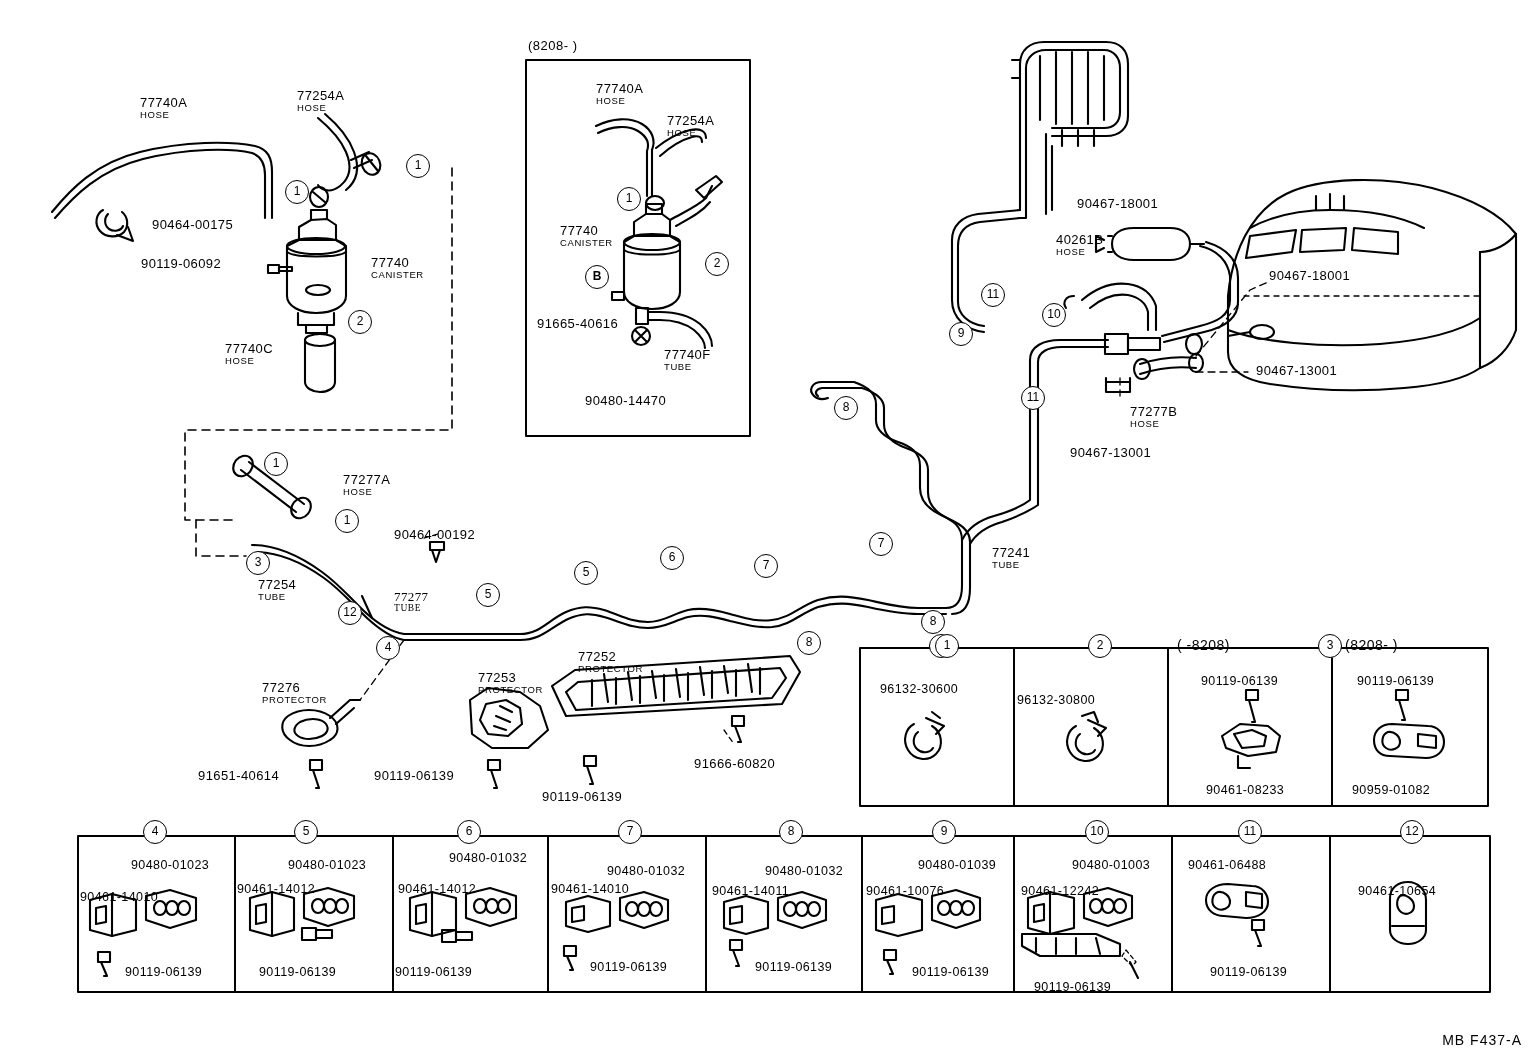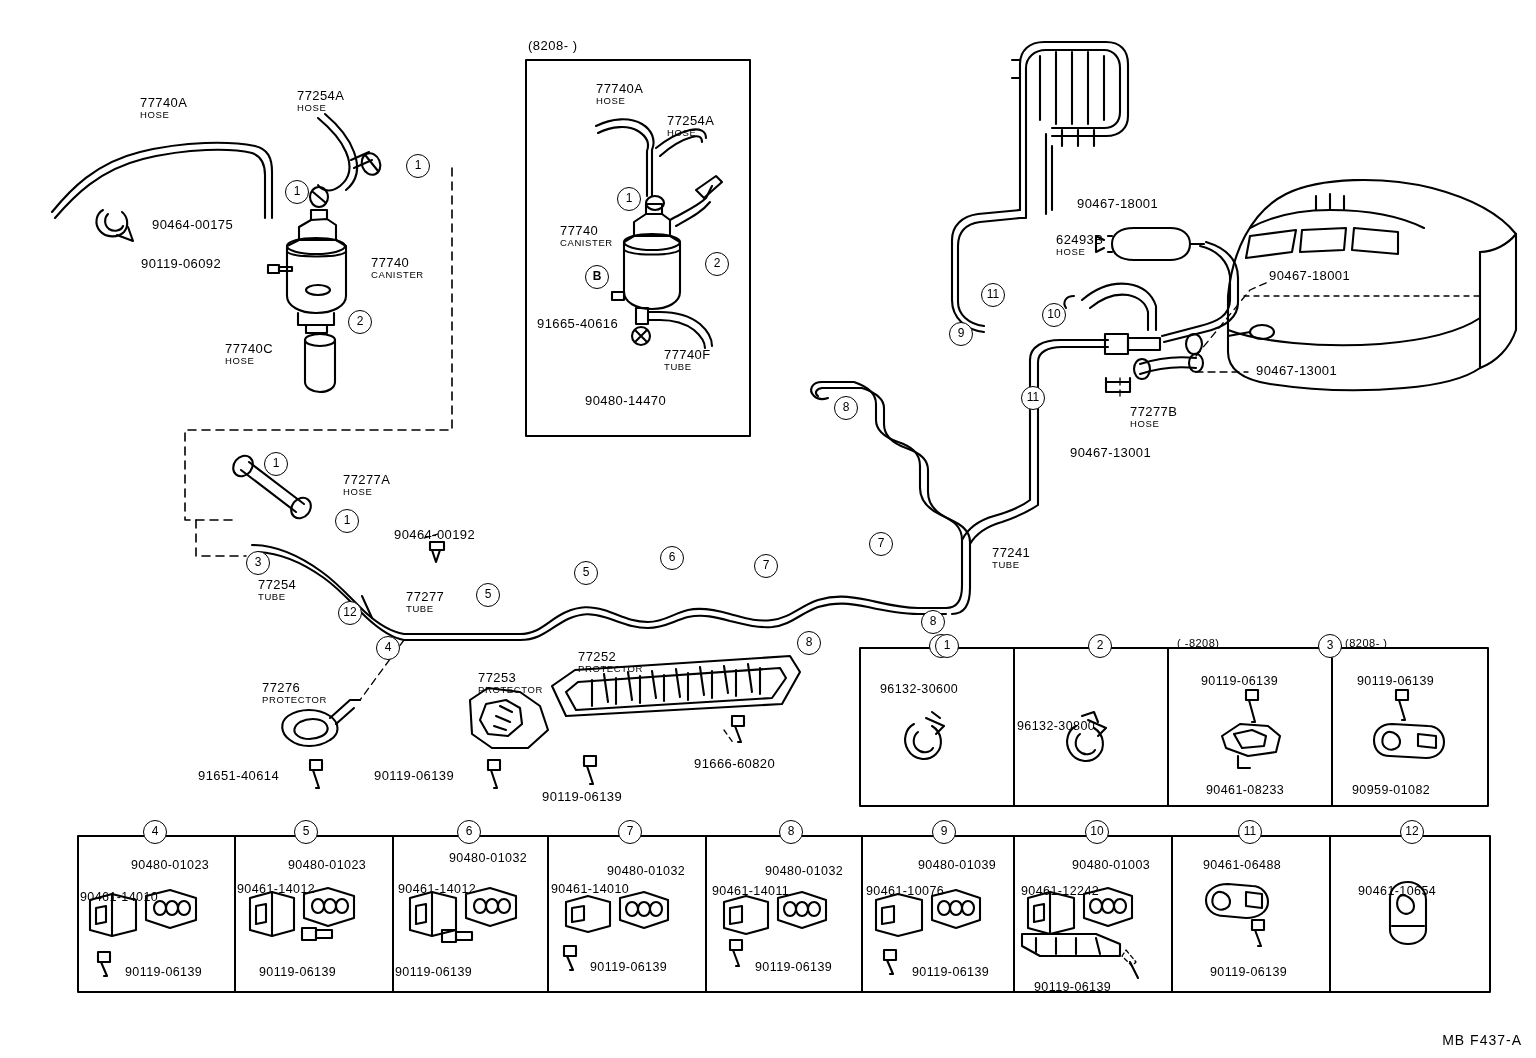--- a/index.html
+++ b/index.html
@@ -51,21 +51,21 @@
     line-height: 20px;
     text-align: center;
     background: #fff;
     font-family: "Liberation Sans", sans-serif;
   }
   .callout.circ-b {
     font-weight: bold;
   }
   .boxlabel {
     position: absolute;
-    font-size: 11px;
+    font-size: 14px;
     letter-spacing: 0.5px;
   }
   .sheetcode {
     position: absolute;
     right: 14px;
     bottom: 10px;
     font-size: 14px;
     letter-spacing: 1px;
   }
   .cellnum {
@@ -404,31 +404,31 @@
   <div id="text-layer">
       <div class="lbl" style="left: 140px; top: 96px;"><span>77740A</span><span class="sub">HOSE</span></div>
       <div class="lbl" style="left: 297px; top: 89px;"><span>77254A</span><span class="sub">HOSE</span></div>
       <div class="lbl" style="left: 152px; top: 218px;"><span>90464-00175</span></div>
       <div class="lbl" style="left: 141px; top: 257px;"><span>90119-06092</span></div>
       <div class="lbl" style="left: 371px; top: 256px;"><span>77740</span><span class="sub">CANISTER</span></div>
       <div class="lbl" style="left: 225px; top: 342px;"><span>77740C</span><span class="sub">HOSE</span></div>
       <div class="lbl" style="left: 303px; top: 473px; margin-left: 40px;"><span>77277A</span><span class="sub">HOSE</span></div>
       <div class="lbl" style="left: 394px; top: 528px; text-align: right;"><span>90464-00192</span></div>
       <div class="lbl" style="left: 258px; top: 578px;"><span>77254</span><span class="sub">TUBE</span></div>
-      <div class="lbl" style="left: 406px; top: 590px;"><span>77277</span><span class="sub">TUBE</span></div>
+      <div class="lbl" style="left: 394px; top: 590px; font-family: Liberation Serif, serif;"><span>77277</span><span class="sub">TUBE</span></div>
       <div class="lbl" style="left: 578px; top: 650px;"><span>77252</span><span class="sub">PROTECTOR</span></div>
       <div class="lbl" style="left: 478px; top: 671px;"><span>77253</span><span class="sub">PROTECTOR</span></div>
       <div class="lbl" style="left: 262px; top: 681px;"><span>77276</span><span class="sub">PROTECTOR</span></div>
       <div class="lbl" style="left: 198px; top: 769px;"><span>91651-40614</span></div>
       <div class="lbl" style="left: 374px; top: 769px;"><span>90119-06139</span></div>
       <div class="lbl" style="left: 542px; top: 790px;"><span>90119-06139</span></div>
       <div class="lbl" style="left: 694px; top: 757px;"><span>91666-60820</span></div>
       <div class="lbl" style="left: 992px; top: 546px;"><span>77241</span><span class="sub">TUBE</span></div>
       <div class="lbl" style="left: 1077px; top: 197px;"><span>90467-18001</span></div>
-      <div class="lbl" style="left: 1056px; top: 233px;"><span>62493B</span><span class="sub">HOSE</span></div>
+      <div class="lbl" style="left: 1056px; top: 233px;"><span>40261B</span><span class="sub">HOSE</span></div>
       <div class="lbl" style="left: 1269px; top: 269px;"><span>90467-18001</span></div>
       <div class="lbl" style="left: 1256px; top: 364px;"><span>90467-13001</span></div>
       <div class="lbl" style="left: 1130px; top: 405px;"><span>77277B</span><span class="sub">HOSE</span></div>
       <div class="lbl" style="left: 1070px; top: 446px;"><span>90467-13001</span></div>
       <div class="callout" style="left: 406px; top: 154px;">1</div>
       <div class="callout" style="left: 285px; top: 180px;">1</div>
       <div class="callout" style="left: 348px; top: 310px;">2</div>
       <div class="callout" style="left: 264px; top: 452px;">1</div>
       <div class="callout" style="left: 335px; top: 509px;">1</div>
       <div class="callout" style="left: 246px; top: 551px;">3</div>
@@ -453,21 +453,21 @@
       <div class="lbl" style="left: 560px; top: 224px;"><span>77740</span><span class="sub">CANISTER</span></div>
       <div class="lbl" style="left: 537px; top: 307px; margin-top: 10px;"><span>91665-40616</span></div>
       <div class="lbl" style="left: 664px; top: 348px;"><span>77740F</span><span class="sub">TUBE</span></div>
       <div class="lbl" style="left: 585px; top: 394px;"><span>90480-14470</span></div>
       <div class="callout" style="left: 617px; top: 187px;">1</div>
       <div class="callout" style="left: 705px; top: 252px;">2</div>
       <div class="callout circ-b" style="left: 585px; top: 265px;">B</div>
       <div class="cellnum" style="left: 935px; top: 634px;">1</div>
       <div class="cellpart" style="left: 880px; top: 676px; margin-top: 6px;">96132-30600</div>
       <div class="cellnum" style="left: 1088px; top: 634px;">2</div>
-      <div class="cellpart" style="left: 1017px; top: 719px;">96132-30800</div>
+      <div class="cellpart" style="left: 1017px; top: 693px;">96132-30800</div>
       <div class="cellnum" style="left: 1318px; top: 634px;">3</div>
       <div class="boxlabel" style="left: 1177px; top: 637px;">(    -8208)</div>
       <div class="cellpart" style="left: 1201px; top: 674px;">90119-06139</div>
       <div class="cellpart" style="left: 1206px; top: 783px;">90461-08233</div>
       <div class="boxlabel" style="left: 1345px; top: 637px;">(8208-        )</div>
       <div class="cellpart" style="left: 1357px; top: 674px;">90119-06139</div>
       <div class="cellpart" style="left: 1352px; top: 783px;">90959-01082</div>
       <div class="cellnum" style="left: 143px; top: 820px;">4</div>
       <div class="cellpart" style="left: 131px; top: 858px;">90480-01023</div>
       <div class="cellpart" style="left: 80px; top: 890px;">90461-14010</div>
@@ -490,20 +490,20 @@
       <div class="cellpart" style="left: 755px; top: 960px;">90119-06139</div>
       <div class="cellnum" style="left: 932px; top: 820px;">9</div>
       <div class="cellpart" style="left: 918px; top: 858px;">90480-01039</div>
       <div class="cellpart" style="left: 866px; top: 884px;">90461-10076</div>
       <div class="cellpart" style="left: 912px; top: 965px;">90119-06139</div>
       <div class="cellnum" style="left: 1085px; top: 820px;">10</div>
       <div class="cellpart" style="left: 1072px; top: 858px;">90480-01003</div>
       <div class="cellpart" style="left: 1021px; top: 884px;">90461-12242</div>
       <div class="cellpart" style="left: 1034px; top: 980px;">90119-06139</div>
       <div class="cellnum" style="left: 1238px; top: 820px;">11</div>
-      <div class="cellpart" style="left: 1188px; top: 858px; margin-left: 15px;">90461-06488</div>
+      <div class="cellpart" style="left: 1188px; top: 858px;">90461-06488</div>
       <div class="cellpart" style="left: 1210px; top: 965px;">90119-06139</div>
       <div class="cellnum" style="left: 1400px; top: 820px;">12</div>
       <div class="cellpart" style="left: 1358px; top: 884px;">90461-10654</div>
     </div>
 
   <div class="sheetcode">MB F437-A</div>
 </div>
 
 </body></html>

